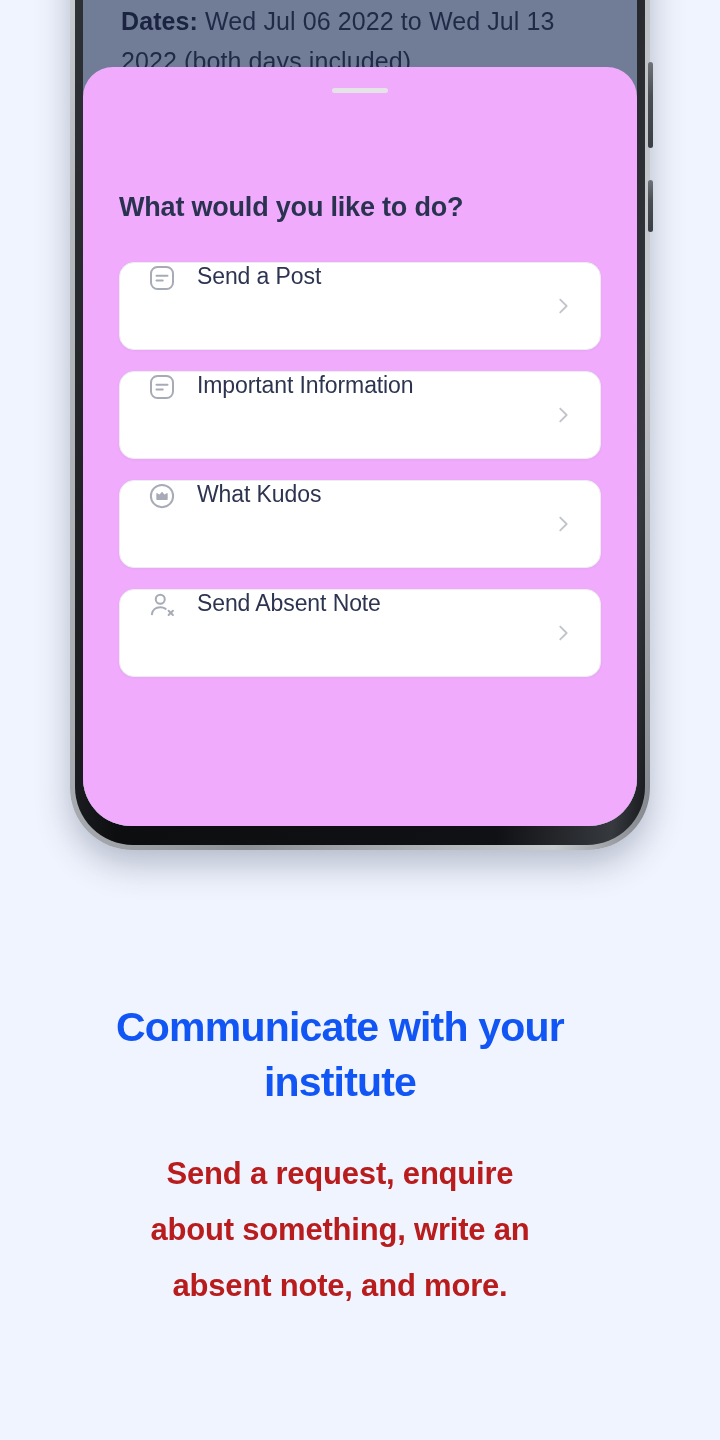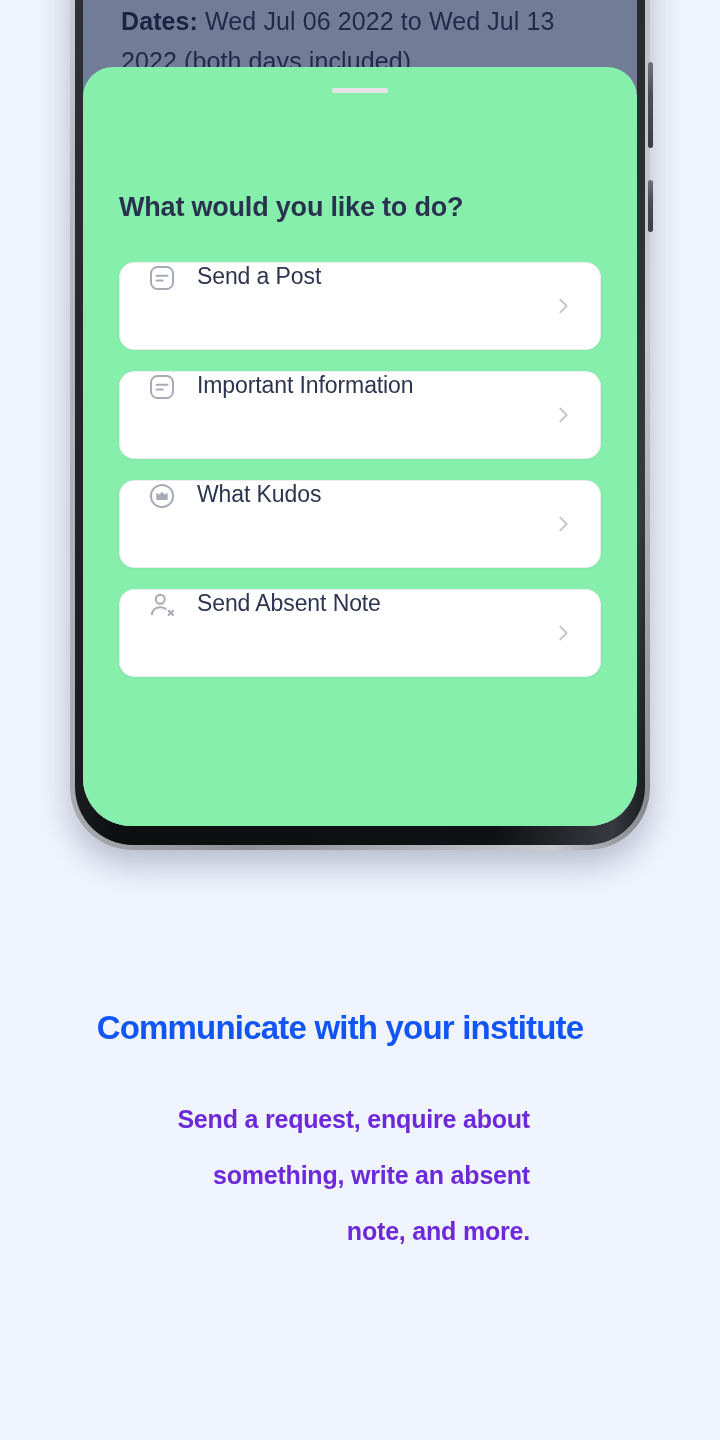--- a/index.html
+++ b/index.html
@@ -56,21 +56,21 @@
   .backdrop-text {
     position:absolute; left:38px; right:34px; top:408px;
     font-size:25px; line-height:40px; color:#1f2a47;
     letter-spacing:.1px;
   }
   .backdrop-text b { font-weight:700; color:#1a2440; }
 
   
   .sheet {
     position:absolute; left:0; right:0; bottom:0; top:474px;
-    background:#86efac;
+    background:#f0abfc;
     border-radius:30px 30px 0 0;
   }
   .sheet-handle {
     position:absolute; top:21px; left:50%; transform:translateX(-50%);
     width:56px; height:5px; border-radius:3px; background:#e4e4e6;
   }
   .sheet-title {
     position:absolute; top:125px; left:36px;
     font-size:27px; font-weight:700; color:#29324f;
     letter-spacing:-.2px;
@@ -102,30 +102,29 @@
   }
   .option-chevron {
     position:absolute; right:26px; top:50%; transform:translateY(-50%);
     color:#c2c4cb;
     display:flex;
   }
 
   
   .promo { position:absolute; left:0; right:0; top:1000px; text-align:center; }
   .promo-title {
-    font-size:33px; line-height:55px; font-weight:700;
+    font-size:41px; line-height:55px; font-weight:700;
     color:#1155f5; letter-spacing:-.8px;
     padding:0 70px;
   }
   .promo-sub {
     margin-top:36px;
-    font-size:25px; line-height:56px; font-weight:700;
-    color:#6d28d9; letter-spacing:-.2px;
+    font-size:31px; line-height:56px; font-weight:700;
+    color:#b91c1c; letter-spacing:-.2px;
     padding:0 150px;
-    text-align:right;
   }
 </style>
 </head>
 <body>
 
 <div class="page">
 
   <div class="device">
     <div class="frame-outer"></div>
     <div class="frame-bezel"></div>

